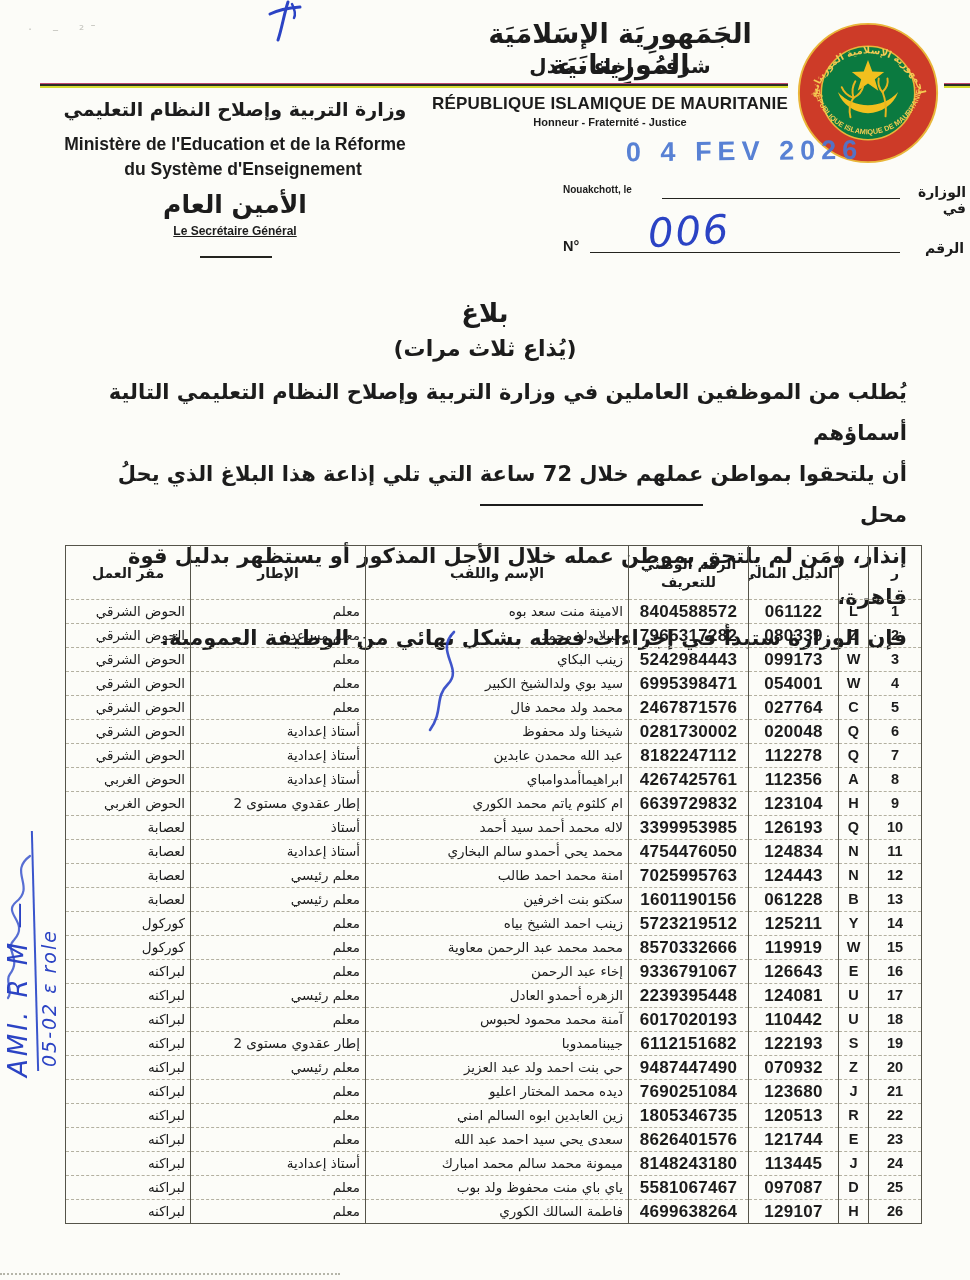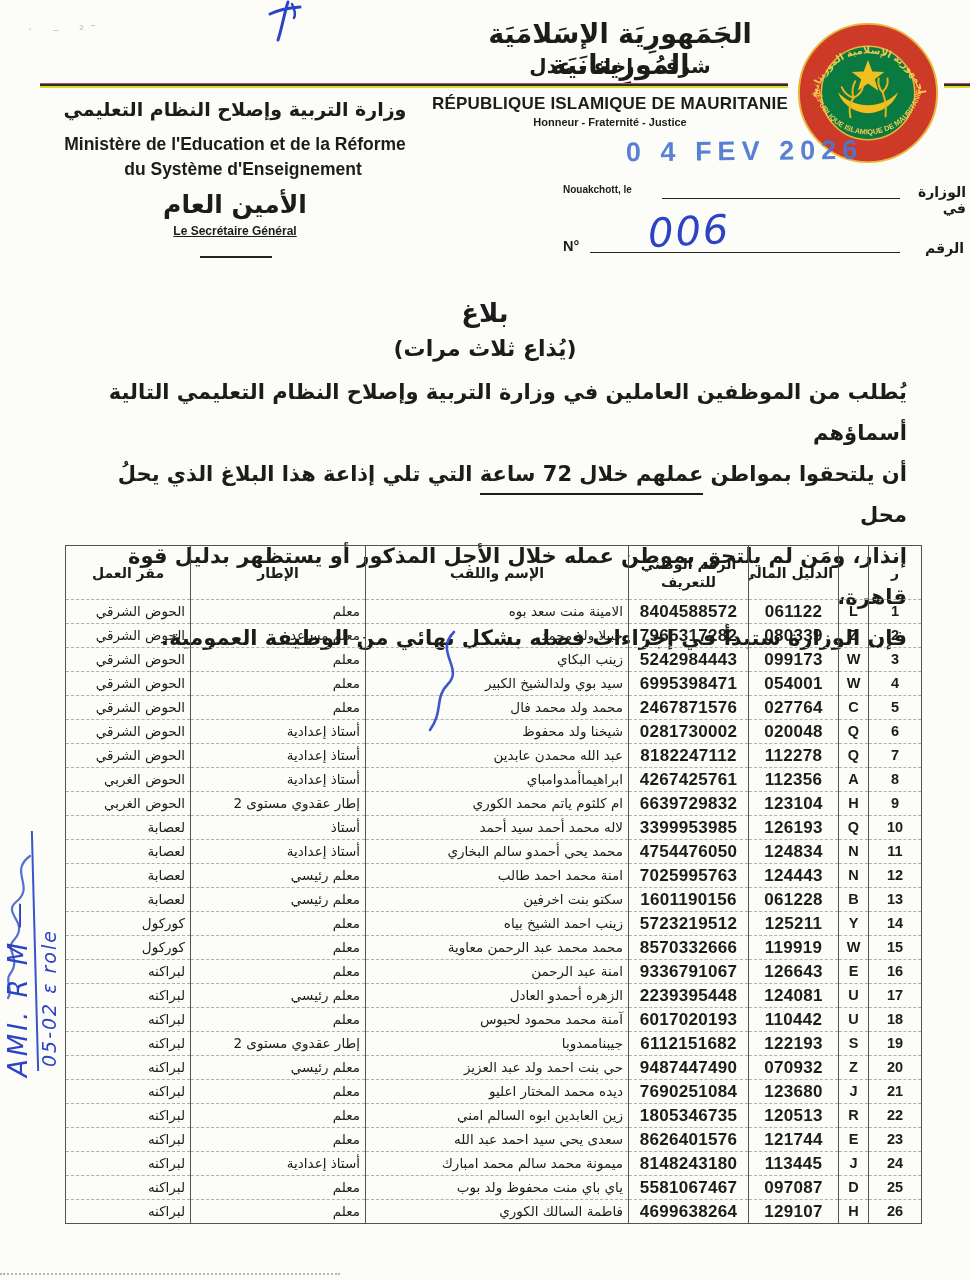--- a/index.html
+++ b/index.html
@@ -24,21 +24,21 @@
   .stamp{font-family:"Liberation Sans","DejaVu Sans",sans-serif;font-weight:700;
          font-size:27px;color:#4b77d2;letter-spacing:6px;transform:rotate(-.6deg);opacity:.92;}
   .blank-line{border-bottom:1.8px solid #24241f;}
   .meta-lab{font-size:10px;font-weight:700;}
   .meta-lab-ar{font-size:14px;font-weight:700;}
   .hw-num{font-size:40px;letter-spacing:2px;transform:rotate(-3deg);font-weight:400;}
   
   .com-title{font-size:26px;font-weight:700;}
   .com-sub{font-size:22px;font-weight:700;}
   .body-line{font-size:21px;font-weight:700;line-height:41px;text-align:right;}
-  .u72{border-bottom:2px solid #1c1c1c;padding-bottom:7px;}
+  .u72{border-bottom:2px solid #1c1c1c;padding-bottom:18px;}
   
   table.roster{border-collapse:collapse;table-layout:fixed;direction:rtl;width:856px;}
   table.roster td,table.roster th{border-left:1px solid #55544a;border-right:1px solid #55544a;
       border-top:1px dashed #b3b0a0;border-bottom:1px dashed #b3b0a0;
       overflow:hidden;white-space:nowrap;padding:0 5px;}
   table.roster{border:1.4px solid #55544a;}
   table.roster th{height:53px;font-size:14px;font-weight:700;text-align:center;vertical-align:middle;}
   table.roster td{height:23px;line-height:23px;}
   th.h-num{vertical-align:bottom;padding-bottom:2px;}
   .c-num,.c-letter{font-family:"Liberation Sans",sans-serif;font-weight:700;font-size:14.5px;text-align:center;}
@@ -279,21 +279,21 @@
           <td class="c-nat">8570332666</td>
           <td class="c-name rtl">محمد محمد عبد الرحمن معاوية</td>
           <td class="c-cadre rtl">معلم</td>
           <td class="c-work rtl">كوركول</td>
         </tr>
         <tr>
           <td class="c-num">16</td>
           <td class="c-letter">E</td>
           <td class="c-fin">126643</td>
           <td class="c-nat">9336791067</td>
-          <td class="c-name rtl">امنة عبد الرحمن</td>
+          <td class="c-name rtl">إخاء عبد الرحمن</td>
           <td class="c-cadre rtl">معلم</td>
           <td class="c-work rtl">لبراكنه</td>
         </tr>
         <tr>
           <td class="c-num">17</td>
           <td class="c-letter">U</td>
           <td class="c-fin">124081</td>
           <td class="c-nat">2239395448</td>
           <td class="c-name rtl">الزهره أحمدو العادل</td>
           <td class="c-cadre rtl">معلم رئيسي</td>

